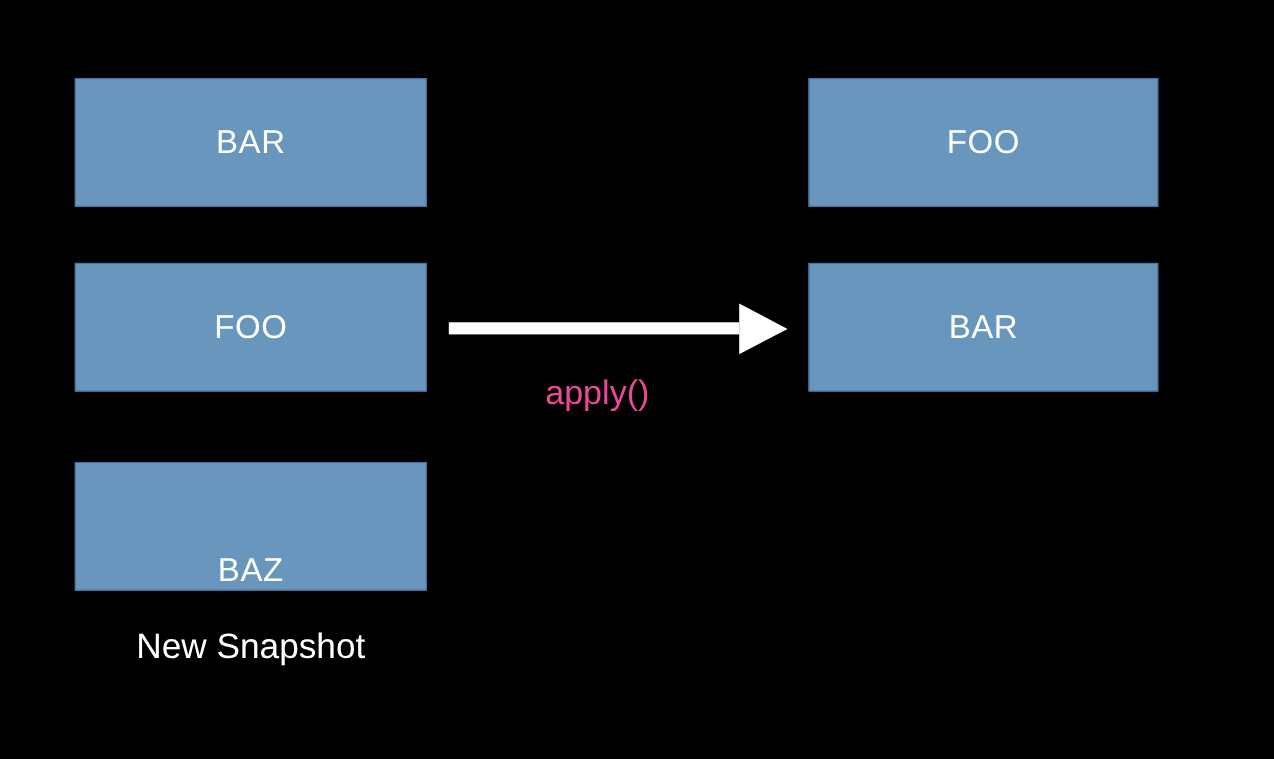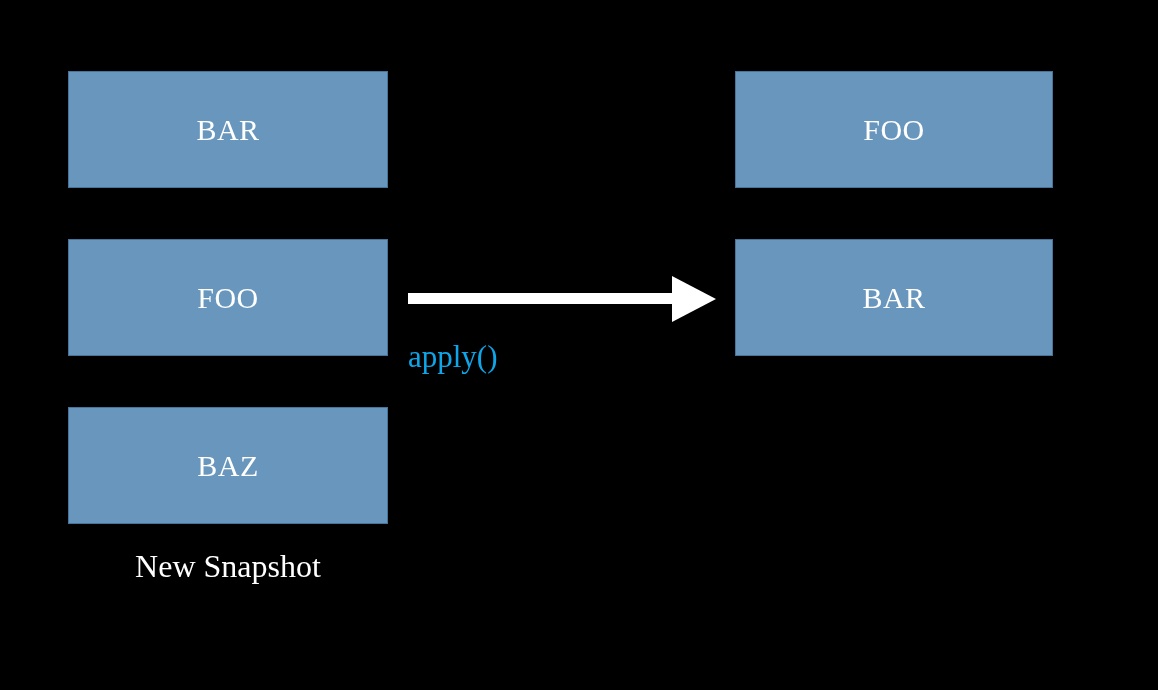--- a/index.html
+++ b/index.html
@@ -6,44 +6,44 @@
     margin: 0;
     padding: 0;
     background: #000000;
   }
   .canvas {
     position: relative;
     width: 1158px;
     height: 690px;
     background: #000000;
     overflow: hidden;
-    font-family: Liberation Serif, serif;
+    font-family: Liberation Sans, sans-serif;
   }
   .box {
     position: absolute;
     width: 320px;
     height: 117px;
     background: #6896BC;
     border: 1px solid #47749B;
     box-sizing: border-box;
     display: flex;
     align-items: center;
     justify-content: center;
     color: #FFFFFF;
     font-size: 30px;
     letter-spacing: 0.5px;
   }
   .col-left  { left: 68px; }
   .col-right { left: 735px; width: 318px; }
   .row-1 { top: 71px; }
   .row-2 { top: 239px; }
-  .row-3 { top: 407px; }
+  .row-3 { top: 420px; align-items: flex-end; }
   .col-label {
     position: absolute;
-    top: 548px;
+    top: 569px;
     color: #FFFFFF;
     font-size: 32px;
     text-align: center;
   }
   .col-label.left  { left: 68px;  width: 320px; }
   .col-label.right { left: 735px; width: 318px; }
   .arrow-shaft {
     position: absolute;
     left: 408px;
     top: 293px;
@@ -59,22 +59,22 @@
     height: 0;
     border-left: 44px solid #FFFFFF;
     border-top: 23px solid transparent;
     border-bottom: 23px solid transparent;
   }
   .arrow-label {
     position: absolute;
     left: 408px;
     top: 339px;
     width: 270px;
-    text-align: left;
-    color: #0ea5e9;
+    text-align: center;
+    color: #ec4899;
     font-size: 31px;
   }
 </style>
 </head>
 <body>
 
 <div class="canvas">
 
   <div class="box col-left row-1">
     <span>BAR</span>

